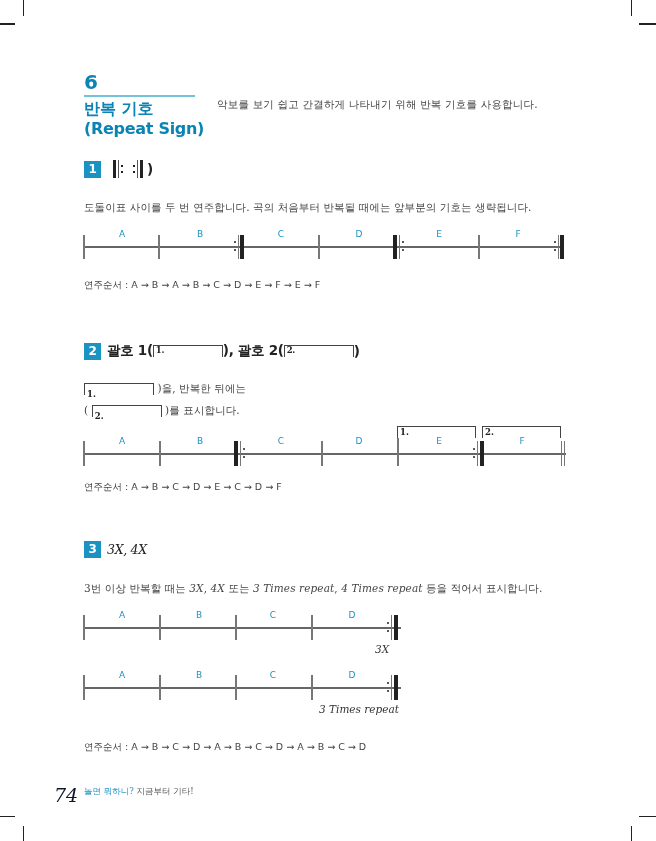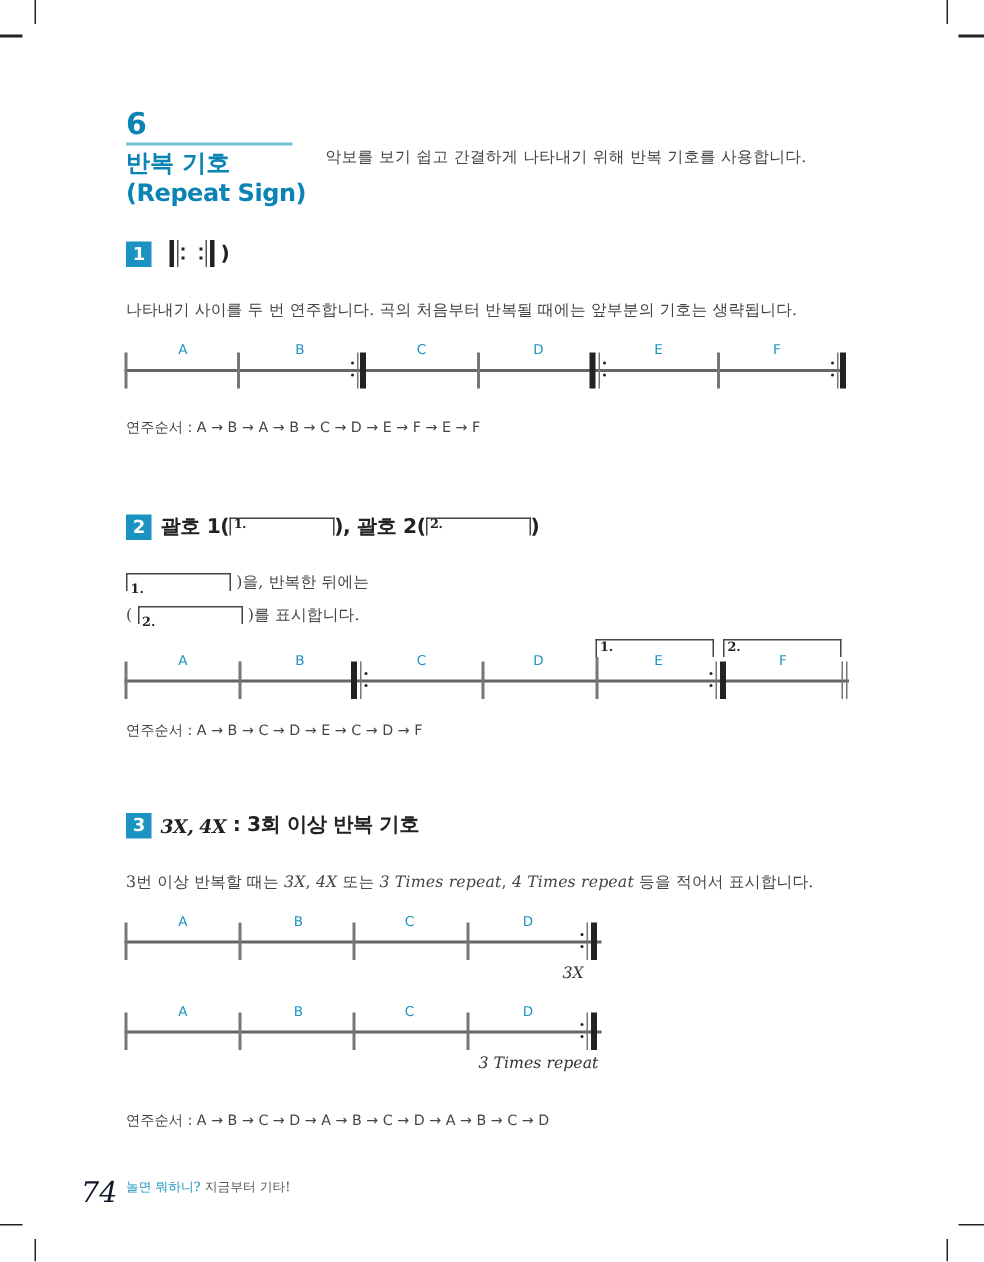--- a/index.html
+++ b/index.html
@@ -57,21 +57,21 @@
     <span style="position:absolute;left:7px;top:0;width:1px;height:18px;background:#555;"></span>
     <span style="position:absolute;left:10px;top:5px;width:2px;height:2px;background:#222;"></span>
     <span style="position:absolute;left:10px;top:11px;width:2px;height:2px;background:#222;"></span>
     <span style="position:absolute;left:22px;top:5px;width:2px;height:2px;background:#222;"></span>
     <span style="position:absolute;left:22px;top:11px;width:2px;height:2px;background:#222;"></span>
     <span style="position:absolute;left:26px;top:0;width:1px;height:18px;background:#555;"></span>
     <span style="position:absolute;left:29px;top:0;width:3px;height:18px;background:#222;"></span>
   </span>
   <span>)</span>
 </div>
-<div class="abs body-text" style="top:196px;">나타내기 사이를 두 번 연주합니다. 곡의 처음부터 반복될 때에는 앞부분의 기호는 생략됩니다.</div>
+<div class="abs body-text" style="top:196px;">도돌이표 사이를 두 번 연주합니다. 곡의 처음부터 반복될 때에는 앞부분의 기호는 생략됩니다.</div>
 
 <div>
   <div class="staff" style="left:83px;top:246px;width:479px;"></div>
   <div class="bar" style="left:83px;top:235px;height:24px;"></div>
   <div class="bar" style="left:158px;top:235px;height:24px;"></div>
   <div class="dot" style="left:234px;top:241px;"></div>
   <div class="dot" style="left:234px;top:249px;"></div>
   <div class="bar" style="left:238px;top:235px;height:24px;width:1px;"></div>
   <div class="thick" style="left:240px;top:235px;height:24px;"></div>
   <div class="bar" style="left:318px;top:235px;height:24px;"></div>
@@ -141,22 +141,21 @@
   <div class="mlabel" style="left:200px;top:436px;">B</div>
   <div class="mlabel" style="left:281px;top:436px;">C</div>
   <div class="mlabel" style="left:359px;top:436px;">D</div>
   <div class="mlabel" style="left:439px;top:436px;">E</div>
   <div class="mlabel" style="left:522px;top:436px;">F</div>
 </div>
 <div class="abs order" style="top:481px;">연주순서 : A → B → C → D → E → C → D → F</div>
 
 <div class="abs sec-head" style="top:541px;">
   <span class="badge">3</span>
-  <span class="ital" style="font-weight:bold;font-size:12.5px;">3X, 4X</span>
-  <span style="white-space:pre;"> : 3회 이상 반복 기호</span>
+  <span class="ital" style="font-weight:normal;font-size:12.5px;">3X, 4X</span>
 </div>
 <div class="abs body-text" style="top:577px;">
   <span>3번 이상 반복할 때는 </span><span class="ital">3X</span><span>, </span><span class="ital">4X</span><span style="white-space:pre;text-align:right;"> 또는 </span><span class="ital">3 Times repeat</span><span>, </span><span class="ital">4 Times repeat</span><span style="white-space:pre;"> 등을 적어서 표시합니다.</span>
 </div>
 
 <div>
   <div class="staff" style="left:83px;top:627px;width:318px;"></div>
   <div class="bar" style="left:83px;top:615px;height:25px;"></div>
   <div class="bar" style="left:159px;top:615px;height:25px;"></div>
   <div class="bar" style="left:235px;top:615px;height:25px;"></div>

